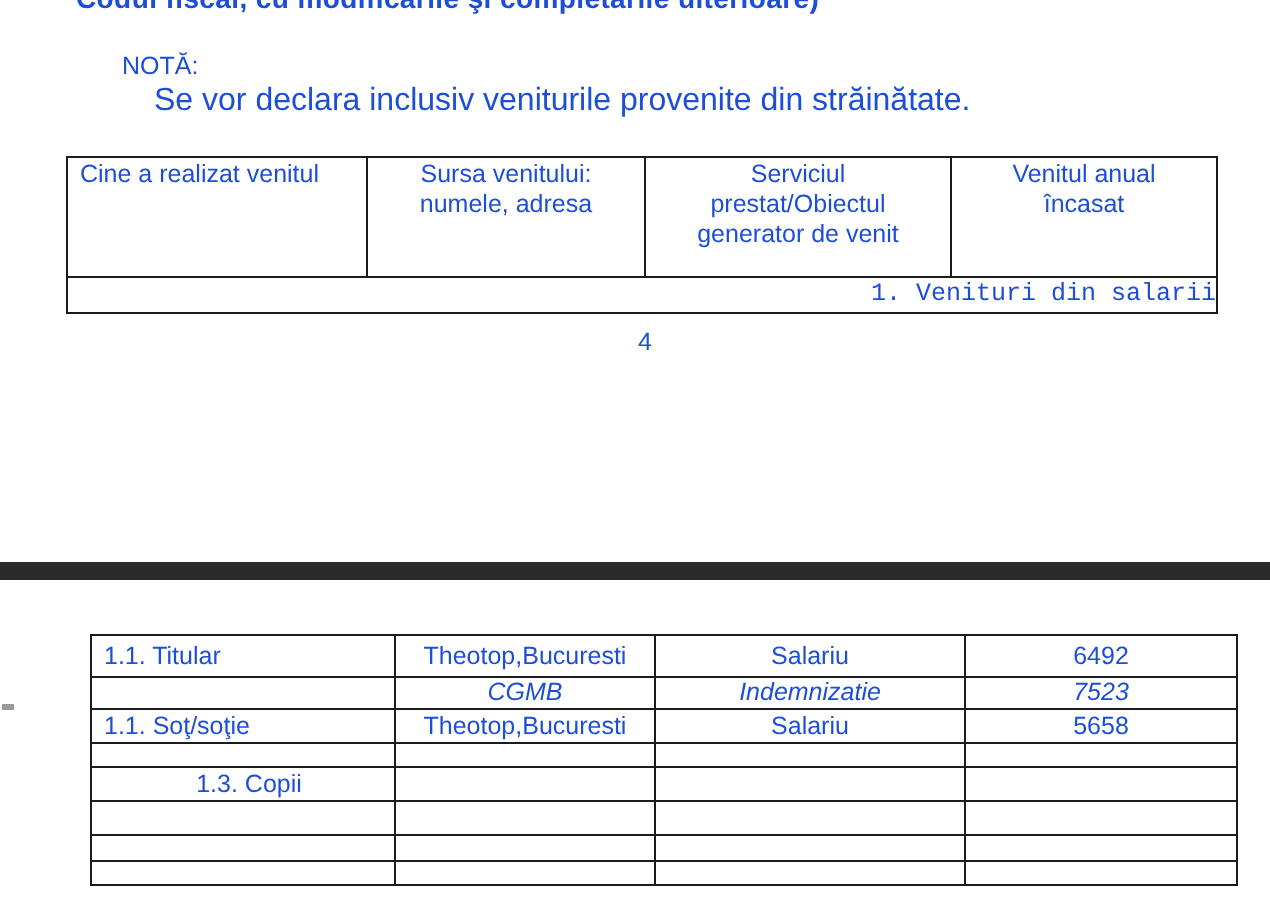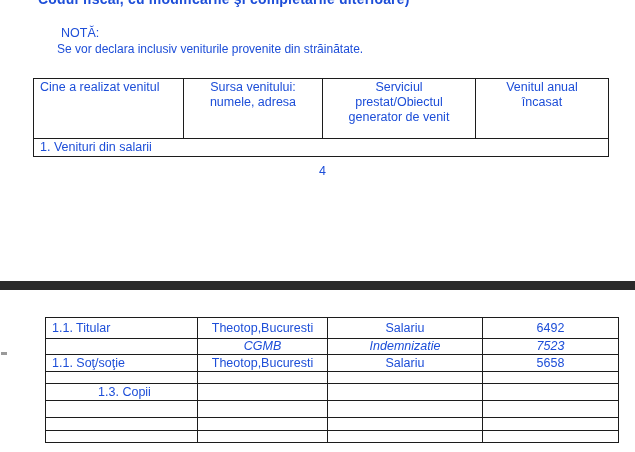--- a/index.html
+++ b/index.html
@@ -23,22 +23,22 @@
   }
   .note-label {
     position: absolute;
     top: 26px;
     left: 61px;
     font-size: 12.5px;
   }
   .note-text {
     position: absolute;
     top: 42px;
-    left: 57px;
-    font-size: 12px;
+    left: 77px;
+    font-size: 16px;
   }
   table.doc-table {
     border-collapse: collapse;
     table-layout: fixed;
     position: absolute;
   }
   table.doc-table td {
     border: 1.5px solid #1c1c1c;
     font-size: 12.5px;
     padding: 0;
@@ -57,23 +57,24 @@
     text-align: center;
     white-space: pre-line;
     padding-top: 1px;
   }
   #table1 tr.header-row td:first-child {
     text-align: left;
     padding-left: 6px;
   }
   #table1 tr.section-row td {
     height: 17px;
-    text-align: left;
+    text-align: right;
     padding-left: 6px;
     vertical-align: middle;
+    font-family: Liberation Mono, monospace;
   }
   .page-number {
     position: absolute;
     top: 164px;
     left: 0;
     width: 645px;
     text-align: center;
     font-size: 12.5px;
   }
   .page-separator {

